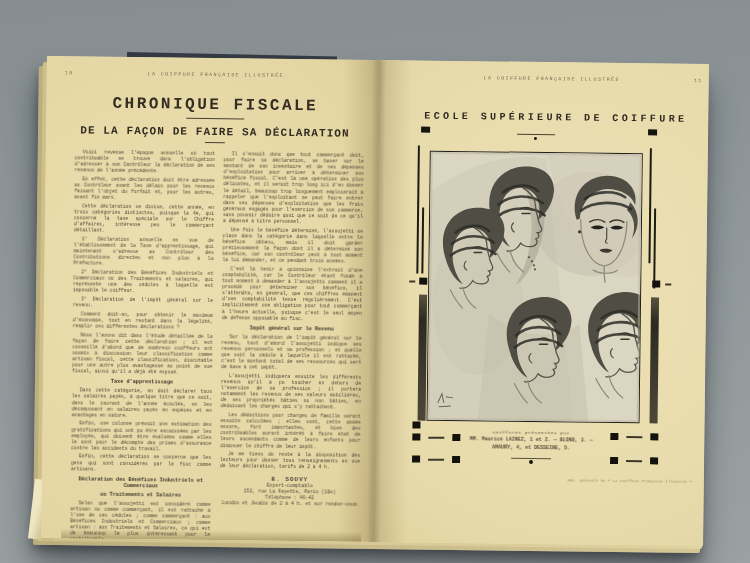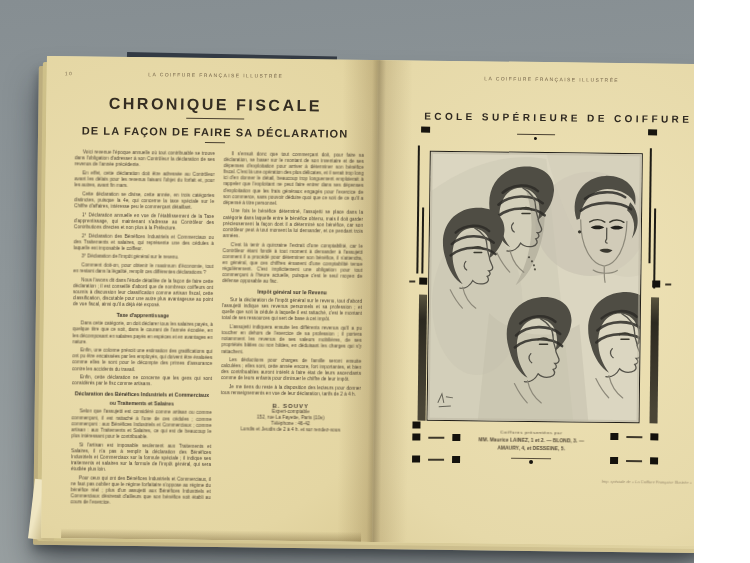--- a/index.html
+++ b/index.html
@@ -1,18 +1,18 @@
 <!DOCTYPE html>
 <html><head>
 <meta charset="utf-8">
 <style>
   html,body{margin:0;padding:0;}
-  .scene{position:relative;width:694px;height:563px;overflow:hidden;
+  .scene{position:relative;width:750px;height:563px;overflow:hidden;
     background:linear-gradient(175deg,#868e92 0%,#8f979a 45%,#9aa1a2 100%);
-    font-family:Liberation Sans, sans-serif;}
+    font-family:Liberation Mono, monospace;}
   .magazine{position:absolute;left:44px;top:60px;width:662px;height:482px;
     transform:rotate(0.7deg);}
   .under-sliver{position:absolute;left:80px;top:-4px;width:210px;height:7px;
     background:#343b45;transform:rotate(.5deg);}
   .stack{position:absolute;border-radius:2px;}
   .s1{left:-8px;top:10px;right:3px;bottom:-7px;background:linear-gradient(90deg,#bdae7e,#d5c795);
       box-shadow:0 16px 30px rgba(15,20,25,.5),0 5px 10px rgba(15,20,25,.35);}
   .s2{left:-4px;top:6px;right:1px;bottom:-3px;background:linear-gradient(90deg,#cec089,#e0d3a2);}
   .corner-edges{position:absolute;left:-10px;bottom:-2px;width:26px;height:60px;
       background:linear-gradient(100deg,#efe6c2 30%,#c9ba88 70%);transform:rotate(6deg);}

